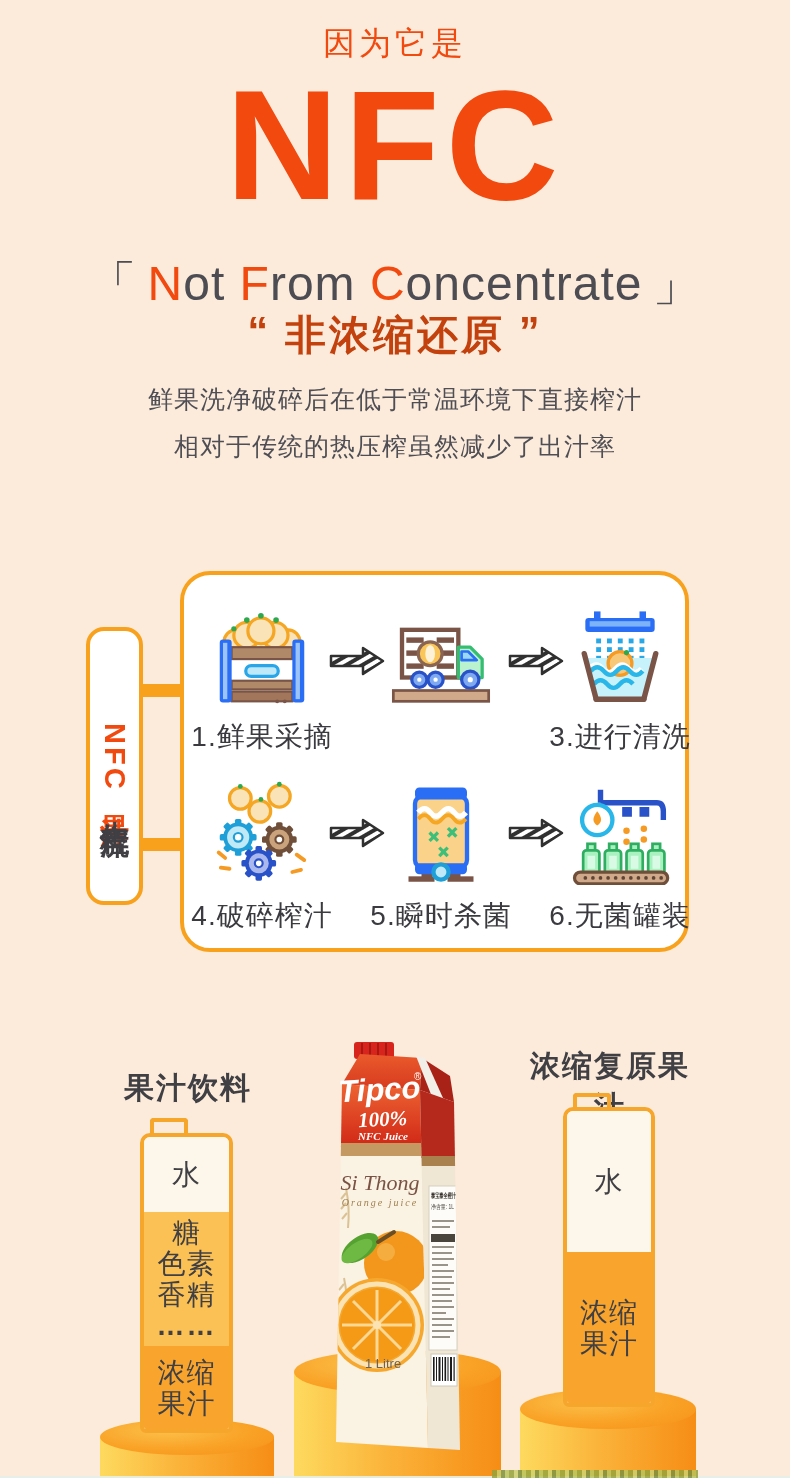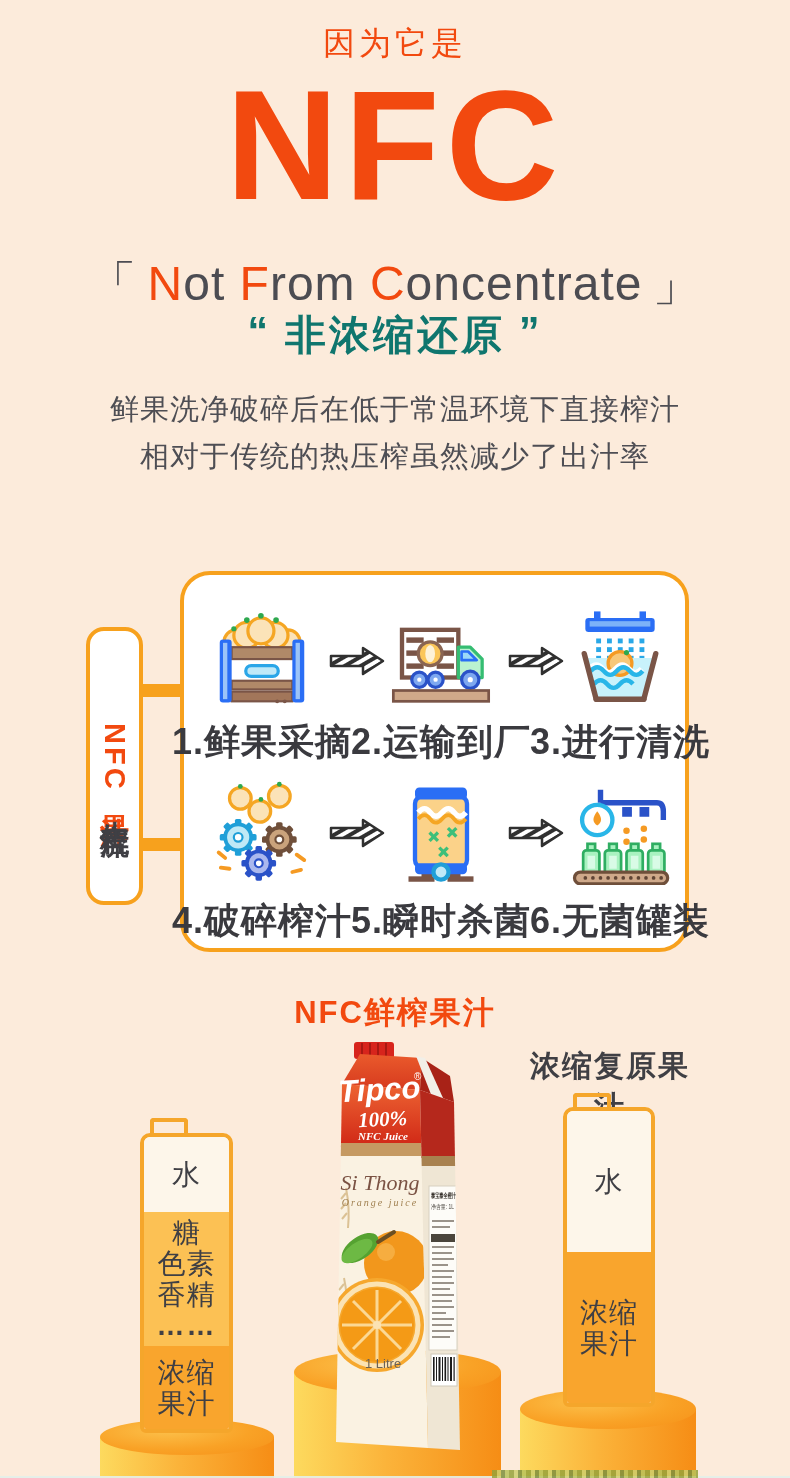--- a/index.html
+++ b/index.html
@@ -11,36 +11,36 @@
   }
   .abs{position:absolute;}
   .center{text-align:center;}
 
   
   .kicker{left:0;right:0;top:22px;font-size:32px;font-weight:400;color:#f2490f;letter-spacing:4px;}
   .big-title{left:0;right:0;top:64px;font-size:156px;line-height:1.05;font-weight:800;color:#f2490f;letter-spacing:6px;}
   .english-line{left:0;right:0;top:252px;font-size:48px;font-weight:500;color:#4c4c52;letter-spacing:1px;}
   .english-line .cap{color:#f2490f;}
   .english-line .bracket{color:#4c4c52;font-weight:400;padding:0 10px;}
-  .cn-quote{left:0;right:0;top:308px;font-size:41px;font-weight:800;color:#0f766e;letter-spacing:3px;}
+  .cn-quote{left:0;right:0;top:308px;font-size:41px;font-weight:800;color:#c2410c;letter-spacing:3px;}
   .cn-quote .qm{font-weight:800;padding:0 14px;position:relative;top:-4px;}
 
-  .intro{left:0;right:0;top:386px;font-size:29px;line-height:47px;color:#4e4e54;font-weight:400;letter-spacing:1px;}
+  .intro{left:0;right:0;top:376px;font-size:25px;line-height:47px;color:#4e4e54;font-weight:400;letter-spacing:1px;}
 
   
   .flow-box{left:180px;top:571px;width:509px;height:381px;background:#fff;border:4px solid #f7a11d;border-radius:30px;box-sizing:border-box;}
   .side-label{left:86px;top:627px;width:57px;height:278px;background:#fff;border:4px solid #f7a11d;border-radius:18px;box-sizing:border-box;display:flex;align-items:center;justify-content:center;}
   .side-label .vtext{writing-mode:vertical-rl;text-orientation:mixed;font-size:29px;font-weight:700;letter-spacing:3px;line-height:1;}
   .side-label .vtext .accent{color:#f2490f;}
   .side-label .vtext .rest{color:#3f3f44;}
   .connector{left:139px;width:45px;height:13px;background:#f7a11d;}
   .conn1{top:684px;} .conn2{top:838px;}
 
   .flow-cell-icon{width:104px;height:104px;}
-  .step-label{width:190px;font-size:36px;font-weight:700;color:#3a3a3f;text-align:center;letter-spacing:1px;}
+  .step-label{width:190px;font-size:28px;font-weight:400;color:#3a3a3f;text-align:center;letter-spacing:1px;}
   .flow-arrow{width:56px;height:32px;}
 
   
   .cmp-title{left:0;right:0;top:992px;font-size:31px;font-weight:800;color:#f2490f;letter-spacing:2px;}
   .col-title{font-size:30px;font-weight:600;color:#3f3f44;letter-spacing:2px;text-align:center;}
   .left-title{left:90px;top:1068px;width:196px;}
   .right-title{left:515px;top:1046px;width:190px;}
 
   .bottle-cap{height:15px;border:4px solid #f5a62b;border-radius:4px 4px 0 0;border-bottom:none;box-sizing:border-box;background:transparent;}
   .bottle-body{border:4px solid #f5a62b;border-radius:10px 10px 6px 6px;box-sizing:border-box;overflow:hidden;display:flex;flex-direction:column;background:#fdf6ea;}
@@ -178,21 +178,20 @@
         <path d="M20 58 q6 -7 12 0 t12 0 t12 0 t12 0" fill="none" stroke="#ffffff" stroke-width="5"></path>
         <path d="M21 60 q6 -7 12 0 t12 0 t12 0 t12 0" fill="none" stroke="#29b6e8" stroke-width="4"></path>
         <path d="M24 72 q6 -7 12 0 t12 0 t12 0" fill="none" stroke="#29b6e8" stroke-width="4"></path>
         <path d="M15 44 L26 86" stroke="#7a5547" stroke-width="5" stroke-linecap="round"></path>
         <path d="M81 44 L70 86" stroke="#7a5547" stroke-width="5" stroke-linecap="round"></path>
         <path d="M26 86 H70" stroke="#7a5547" stroke-width="5" stroke-linecap="round"></path>
       </svg>
     </div>
 
     <div class="abs step-label" style="left:-17px;top:143px;">1.鲜果采摘</div>
-    <div class="abs step-label" style="left:162px;top:143px;">2.运输到厂</div>
     <div class="abs step-label" style="left:341px;top:143px;">3.进行清洗</div>
 
     <div class="abs flow-arrow" style="left:145px;top:70px;">
       <svg viewBox="0 0 56 32" width="56" height="32">
           <path d="M2 11 H34 V3 L54 16 L34 29 V21 H2 Z" fill="url(#hatch)" stroke="#303030" stroke-width="2.5" stroke-linejoin="round"></path>
         </svg>
     </div>
     <div class="abs flow-arrow" style="left:324px;top:70px;">
       <svg viewBox="0 0 56 32" width="56" height="32">
           <path d="M2 11 H34 V3 L54 16 L34 29 V21 H2 Z" fill="url(#hatch)" stroke="#303030" stroke-width="2.5" stroke-linejoin="round"></path>
@@ -339,21 +338,21 @@
           <path d="M2 11 H34 V3 L54 16 L34 29 V21 H2 Z" fill="url(#hatch)" stroke="#303030" stroke-width="2.5" stroke-linejoin="round"></path>
         </svg>
     </div>
     <div class="abs flow-arrow" style="left:324px;top:242px;">
       <svg viewBox="0 0 56 32" width="56" height="32">
           <path d="M2 11 H34 V3 L54 16 L34 29 V21 H2 Z" fill="url(#hatch)" stroke="#303030" stroke-width="2.5" stroke-linejoin="round"></path>
         </svg>
     </div>
   </div>
 
-  <div class="abs center cmp-title">NFC鲜榨果汁</div>
+  <div class="abs col-title left-title">果汁饮料</div>
   <div class="abs col-title right-title">浓缩复原果汁</div>
 
   <div class="abs pedestal z1" style="left:100px;top:1419px;width:174px;height:59px;">
     <div class="ped-body" style="top:18px;"></div>
     <div class="ped-top" style="height:36px;"></div>
   </div>
   <div class="abs pedestal z1" style="left:294px;top:1350px;width:207px;height:128px;">
     <div class="ped-body" style="top:22px;"></div>
     <div class="ped-top" style="height:44px;"></div>
   </div>

